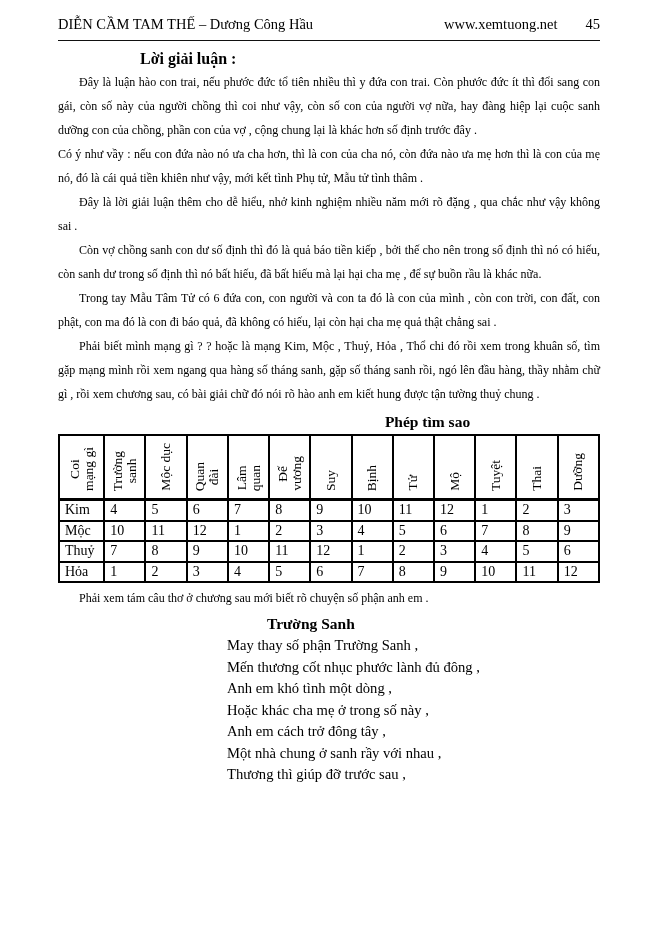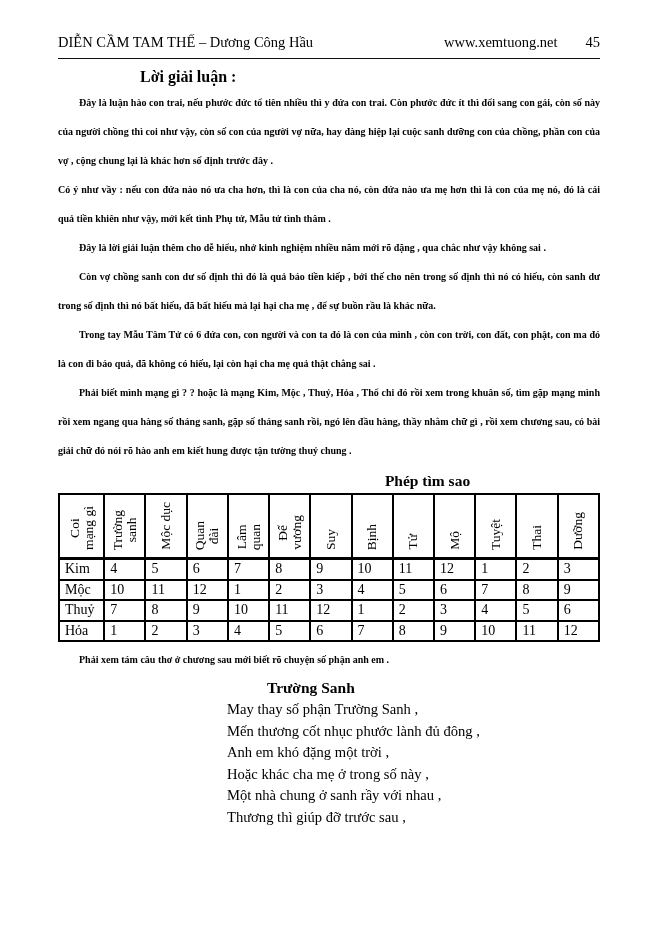--- a/index.html
+++ b/index.html
@@ -4,40 +4,39 @@
 <style>
   html,body{margin:0;padding:0;}
   body{
     width:661px;height:936px;background:#ffffff;color:#000;
     font-family:"Liberation Serif","DejaVu Serif",serif;
     overflow:hidden;
   }
   .page{
     box-sizing:border-box;
     width:661px;height:936px;
-    padding:34px 61px 0 58px;
+    padding:16px 61px 0 58px;
   }
   
   .page-header{
     display:flex;align-items:baseline;
     font-size:14.5px;
     padding-bottom:7px;
     border-bottom:1.6px solid #111;
   }
   .ph-title{flex:1 1 auto;}
   .ph-site{margin-right:28px;}
   
   .sub-heading{
     font-weight:bold;font-size:16px;
     margin:9px 0 2px 82px;
   }
   p.body{
-    margin:0;font-size:10px;line-height:29px;
+    margin:0;font-size:12px;line-height:24px;
     text-align:justify;
-    font-weight:bold;
   }
   p.indent{text-indent:21px;}
   .big-heading{
     font-weight:bold;font-size:21px;
     margin:14px 0 4px 52px;
   }
   .center-heading{
     font-weight:bold;font-size:15.5px;
     margin:7px 0 3px 197px;
     text-align:center;
@@ -207,20 +206,21 @@
     </tbody>
   </table>
 
   <p class="body indent" style="margin-top:3px">Phải xem tám câu thơ ở chương sau mới biết rõ chuyện số phận anh em .</p>
 
   <div class="poem-heading">Trường Sanh</div>
 
   <div class="poem">
     <div>May thay số phận Trường Sanh ,</div>
     <div>Mến thương cốt nhục phước lành đủ đông ,</div>
-    <div>Anh em khó đặng một trời ,</div>
+    <div>Anh em khó tình một dòng ,</div>
     <div>Hoặc khác cha mẹ ở trong số này ,</div>
+    <div>Anh em cách trở đông tây ,</div>
     <div>Một nhà chung ở sanh rầy với nhau ,</div>
     <div>Thương thì giúp đỡ trước sau ,</div>
 
   </div>
 
 </div>
 
 </body></html>

